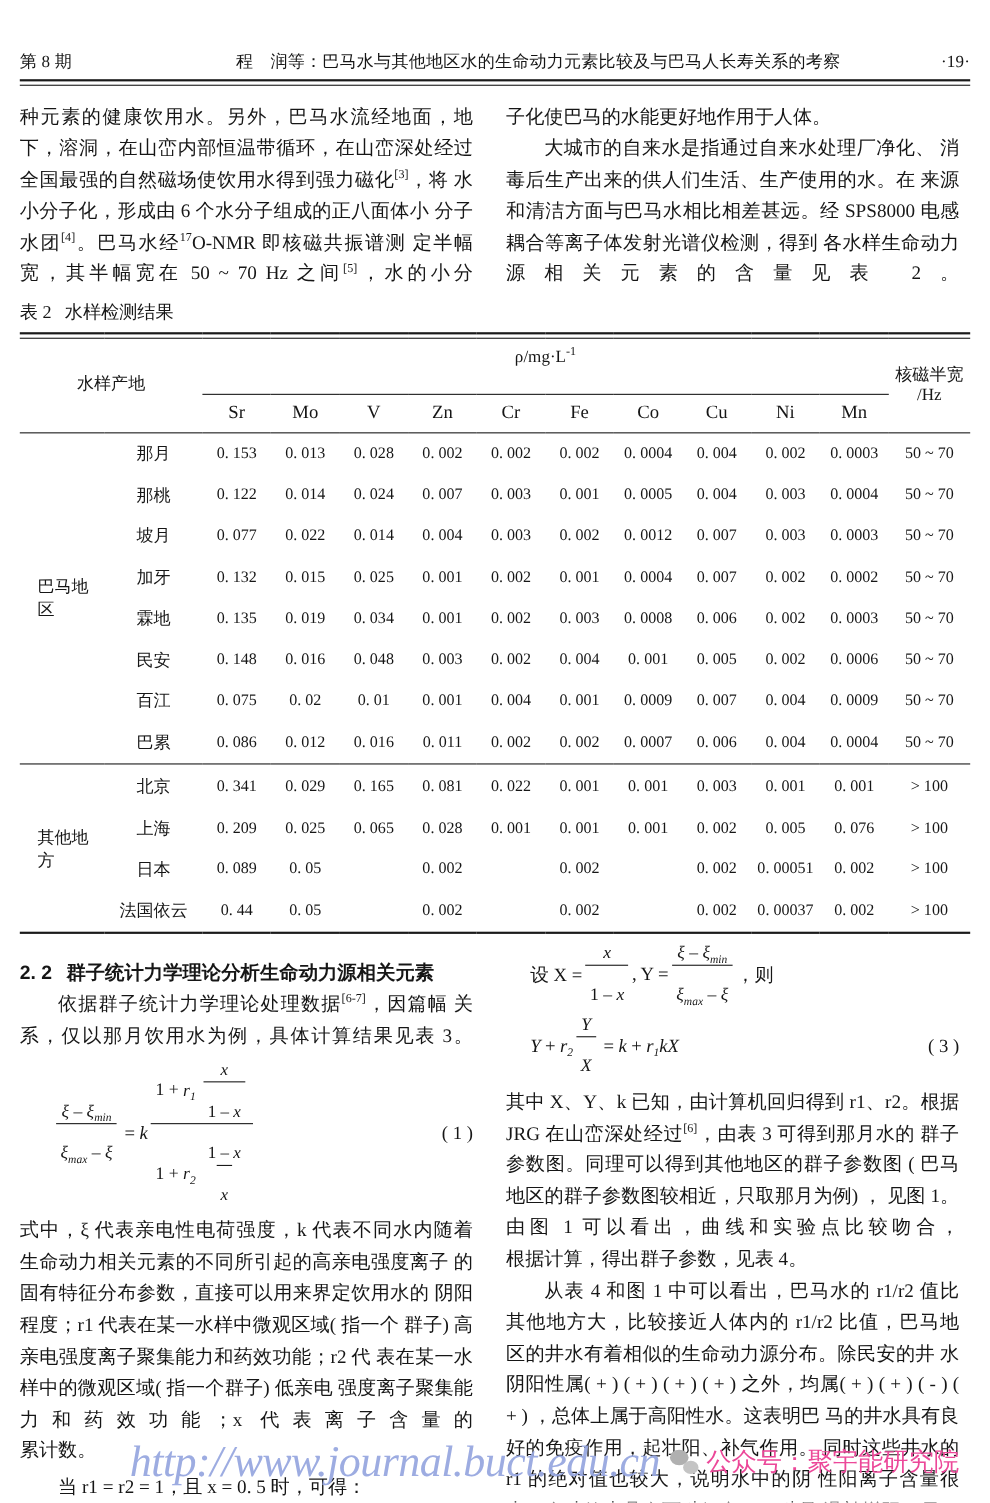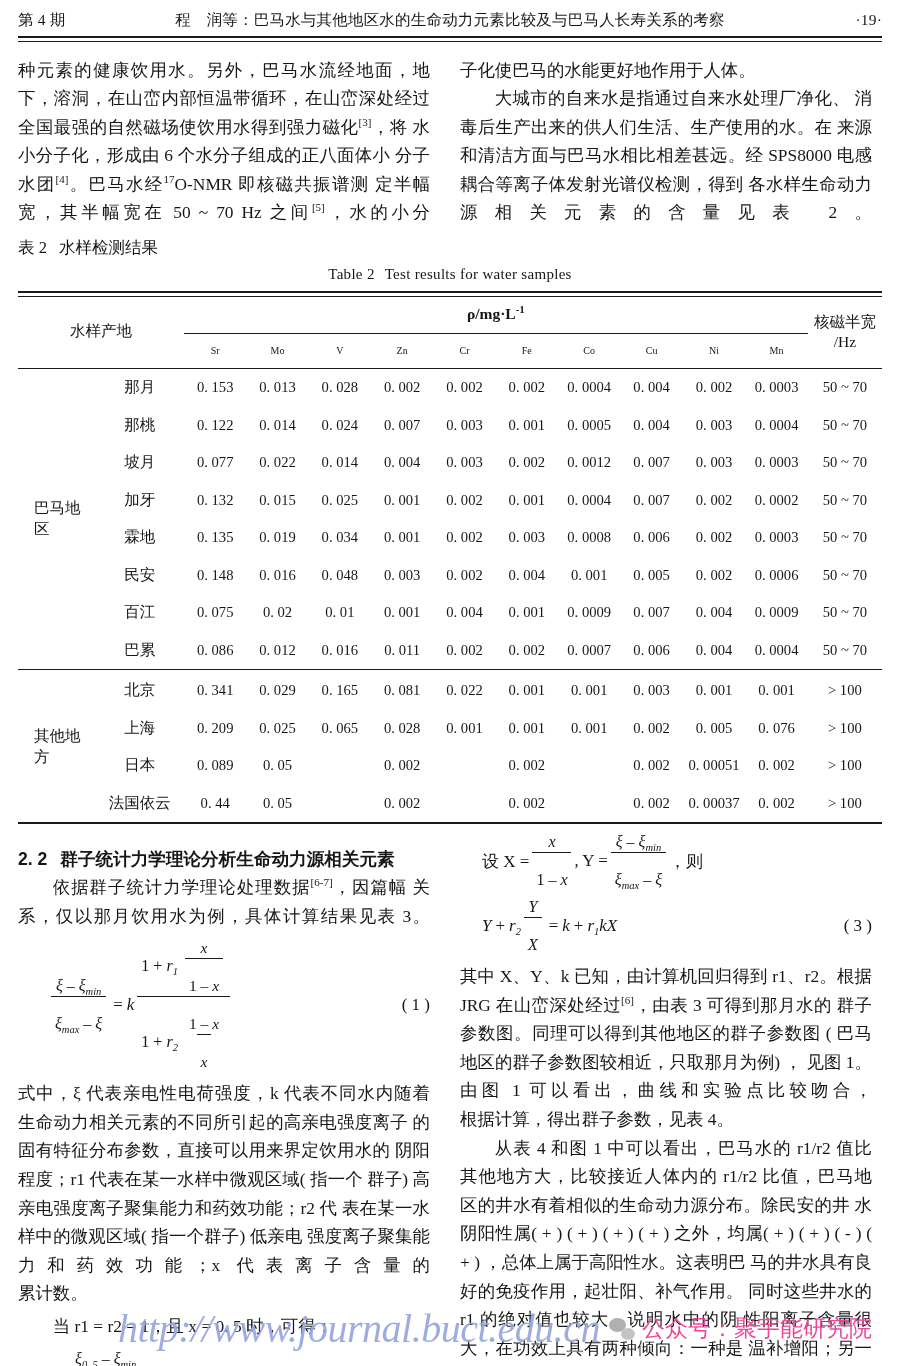--- a/index.html
+++ b/index.html
@@ -28,22 +28,23 @@
   .runhead {
     display: flex;
     align-items: baseline;
     font-size: 15.5px;
     padding-top: 10px;
     letter-spacing: 0.2px;
   }
   .runhead .issue { width: 118px; flex: none; }
   .runhead .title {
     flex: 1;
-    text-align: center;
+    text-align: right;
     white-space: nowrap;
+    margin-top: 36px;
   }
   .runhead .pageno { width: 118px; flex: none; text-align: right; }
 
   .rule-double {
     margin-top: 5px;
     border-top: 2.1px solid #1a1a1a;
     border-bottom: 1px solid #1a1a1a;
     height: 2.5px;
   }
 
@@ -95,24 +96,23 @@
     padding: 0;
     text-align: center;
     vertical-align: middle;
   }
   .top-rule td { border-top: 2.2px solid #1a1a1a; height: 3px; padding:0; }
   .top-rule2 td { border-top: 1px solid #1a1a1a; height: 0; padding:0; }
 
   .hdr-group td { height: 34px; font-size: 15.5px; }
   .hdr-group .spanrho {
     border-bottom: 1.1px solid #1a1a1a;
-    padding-bottom: 2px;
-    font-weight: bold;
-  }
-  .hdr-cols td { height: 32px; font-size: 10px; }
+    padding-bottom: 16px;
+  }
+  .hdr-cols td { height: 32px; font-size: 17px; }
   .hdr-bot td { border-bottom: 1.6px solid #1a1a1a; height: 2px; }
 
   tr.drow td { height: 37.5px; }
   tr.drow td.place { font-size: 15.5px; }
   tr.drow td.group {
     font-size: 15.5px;
     text-align: left;
     padding-left: 16px;
   }
   tr.sep td { border-top: 1.5px solid #1a1a1a; height: 2px; }
@@ -203,21 +203,21 @@
     width:14px; height:12px; border-radius:50%;
     background:#c4c4c4;
   }
 </style>
 </head>
 <body>
 
 <div class="page">
 
   <div class="runhead">
-    <div class="issue">第 4 期</div>
+    <div class="issue">第 8 期</div>
     <div class="title">程　润等：巴马水与其他地区水的生命动力元素比较及与巴马人长寿关系的考察</div>
     <div class="pageno">·19·</div>
   </div>
   <div class="rule-double"></div>
 
   <div class="cols">
     <div class="col">
       <p class="tx">
         <span>种元素的健康饮用水。另外，巴马水流经地面，地</span>
         <span>下，溶洞，在山峦内部恒温带循环，在山峦深处经过</span>
@@ -236,23 +236,20 @@
         <span>来源和清洁方面与巴马水相比相差甚远。经</span>
         <span>SPS8000 电感耦合等离子体发射光谱仪检测，得到</span>
         <span>各水样生命动力源相关元素的含量见表 2。</span>
       </p>
     </div>
   </div>
 
   <div class="tblwrap">
     <div class="cap-cn">
       <span>表 2</span><span class="gap"></span><span>水样检测结果</span>
-    </div>
-    <div class="cap-en">
-      <span>Table 2</span><span class="gap"></span><span>Test results for water samples</span>
     </div>
 
     <table class="data">
       <colgroup>
         <col class="c-group">
           <col class="c-place">
         <col class="c-el">
           <col class="c-el">
           <col class="c-el">
           <col class="c-el">

